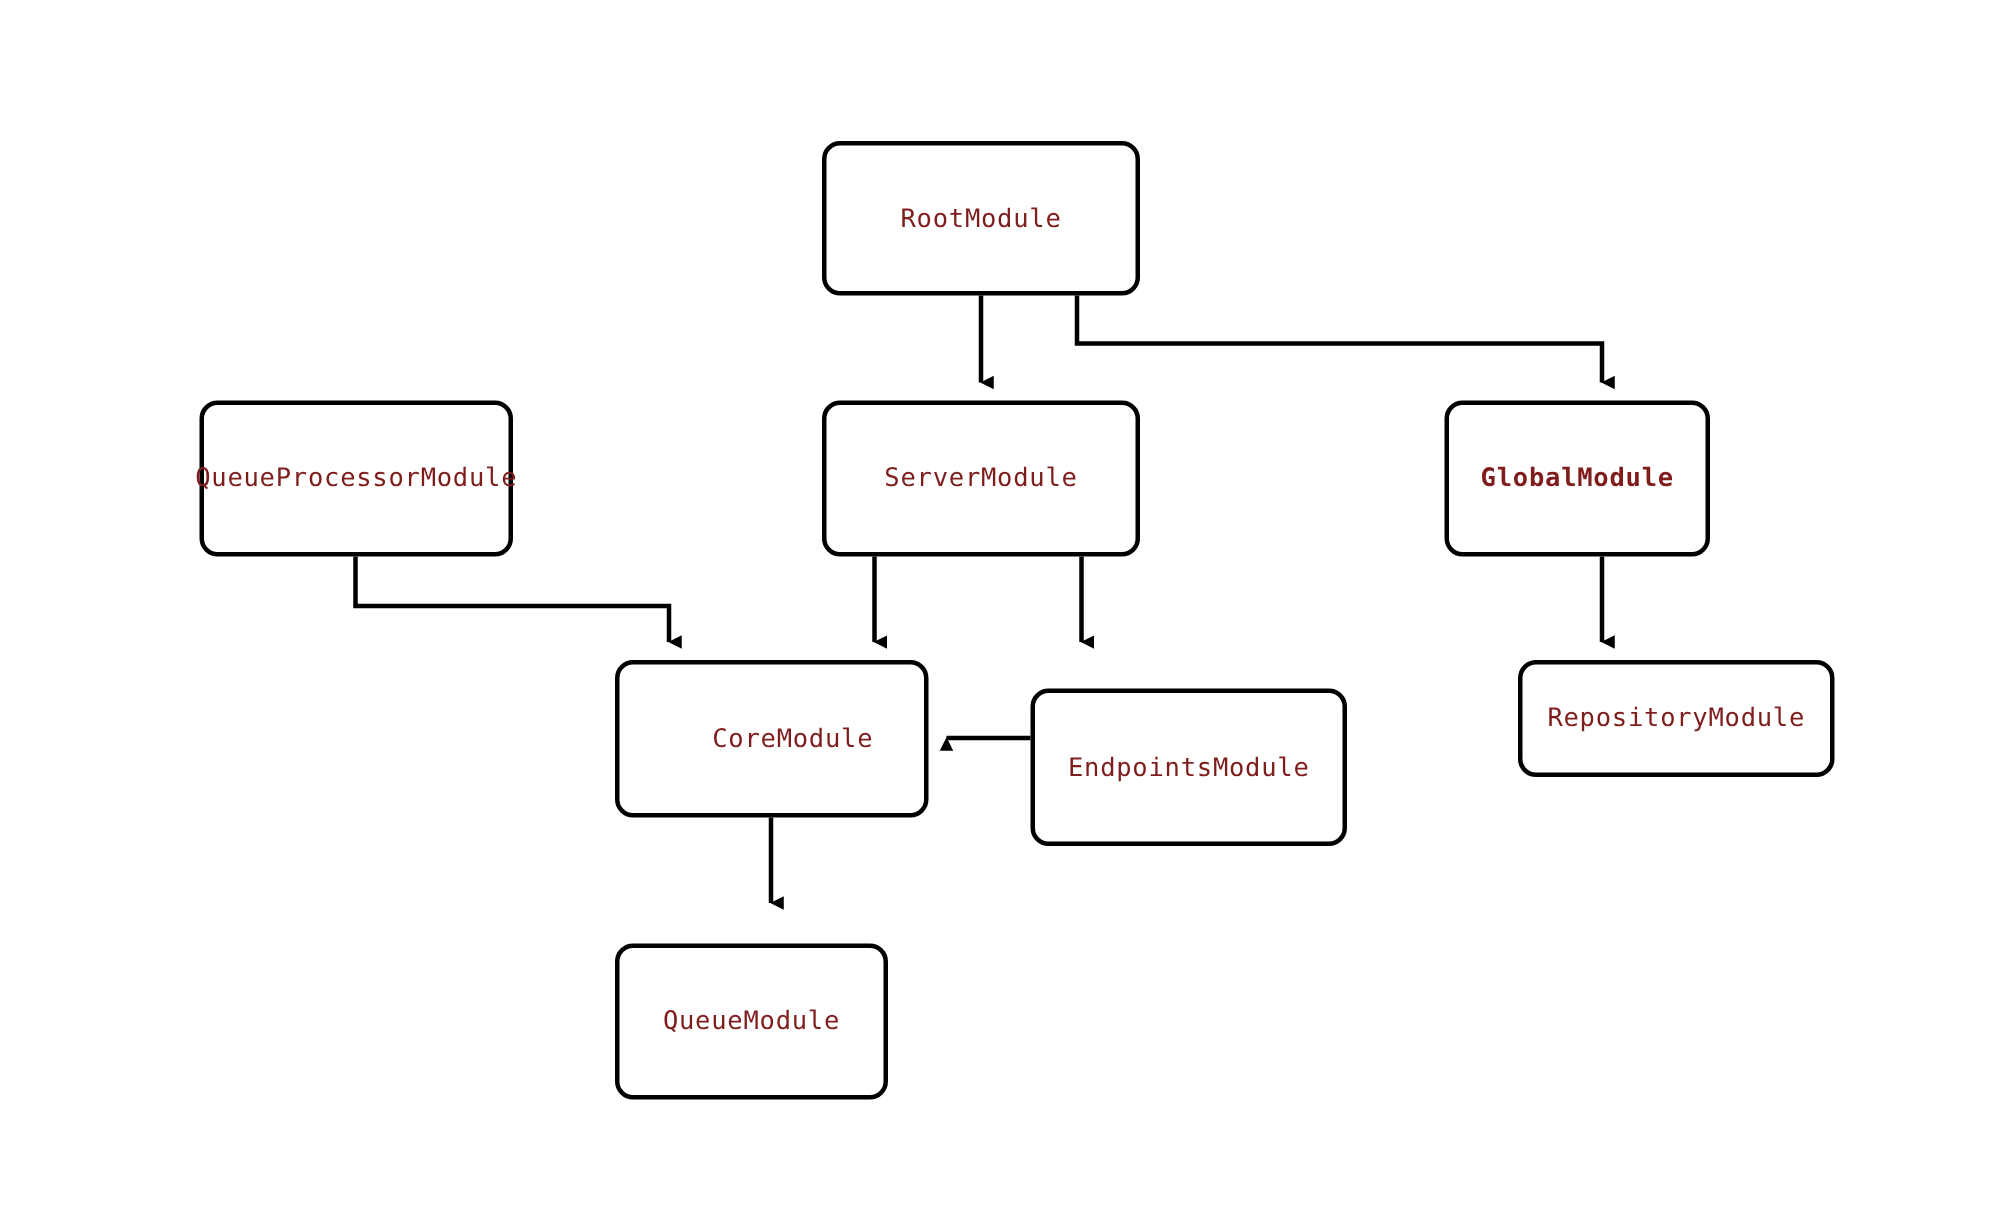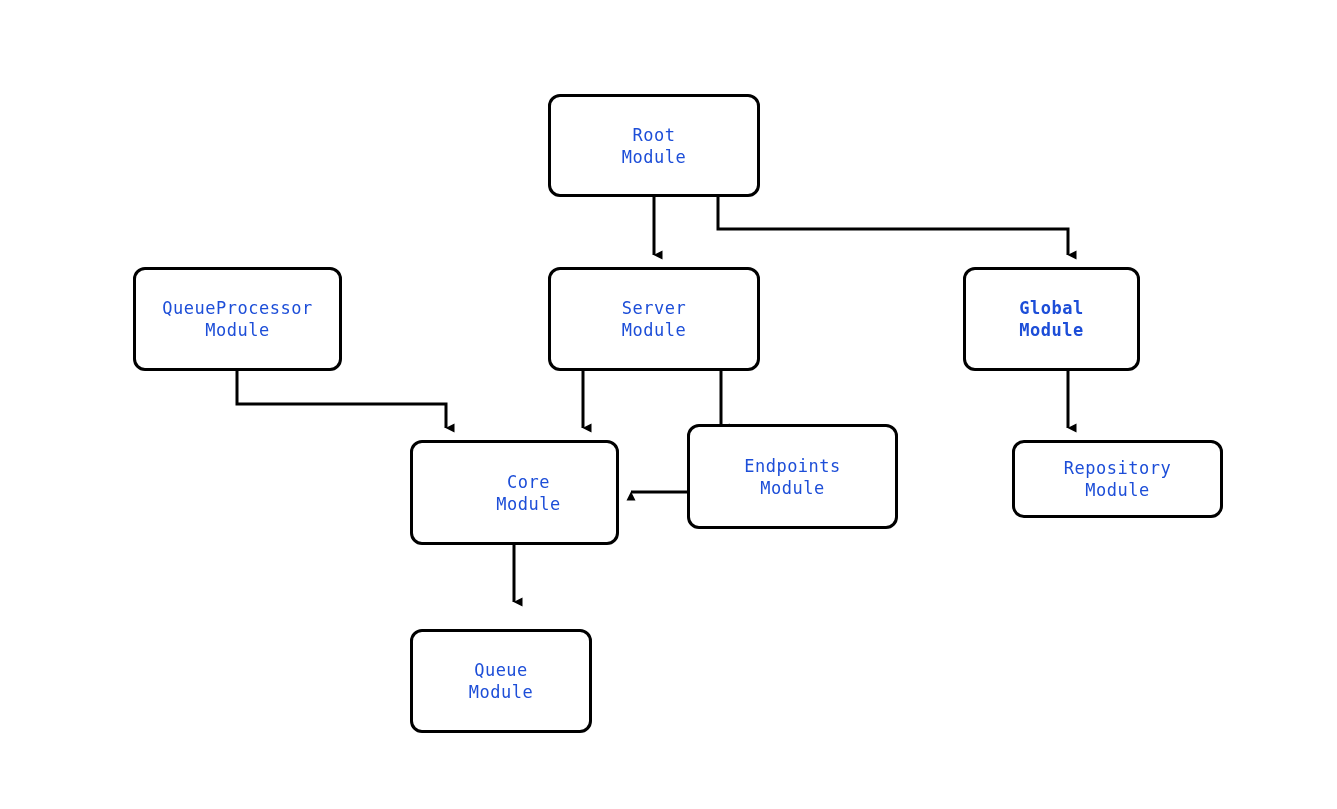--- a/index.html
+++ b/index.html
@@ -22,28 +22,28 @@
     width: 1337px;
     height: 809px;
   }
   .node {
     position: absolute;
     box-sizing: border-box;
     border: 3px solid #000000;
     border-radius: 12px;
     background: #ffffff;
     display: flex;
-    flex-direction: column;
+    flex-direction: row;
     align-items: center;
     justify-content: center;
     text-align: center;
     font-family: "DejaVu Sans Mono", monospace;
     font-size: 17px;
     line-height: 22px;
-    color: #1d4ed8;
+    color: #7f1d1d;
     letter-spacing: 0.5px;
   }
   .node .line1, .node .line2 {
     display: block;
     white-space: pre;
   }
 </style>
 </head>
 <body>
 
@@ -88,21 +88,21 @@
   <div class="node" style="left:963px;top:267px;width:177px;height:104px;font-weight:bold;">
     <span class="line1">Global</span>
     <span class="line2">Module</span>
   </div>
 
   <div class="node" style="left:410px;top:440px;width:209px;height:105px;padding-left:28px;">
     <span class="line1">Core</span>
     <span class="line2">Module</span>
   </div>
 
-  <div class="node" style="left:687px;top:424px;width:211px;height:105px;">
+  <div class="node" style="left:687px;top:459px;width:211px;height:105px;">
     <span class="line1">Endpoints</span>
     <span class="line2">Module</span>
   </div>
 
   <div class="node" style="left:1012px;top:440px;width:211px;height:78px;">
     <span class="line1">Repository</span>
     <span class="line2">Module</span>
   </div>
 
   <div class="node" style="left:410px;top:629px;width:182px;height:104px;">

